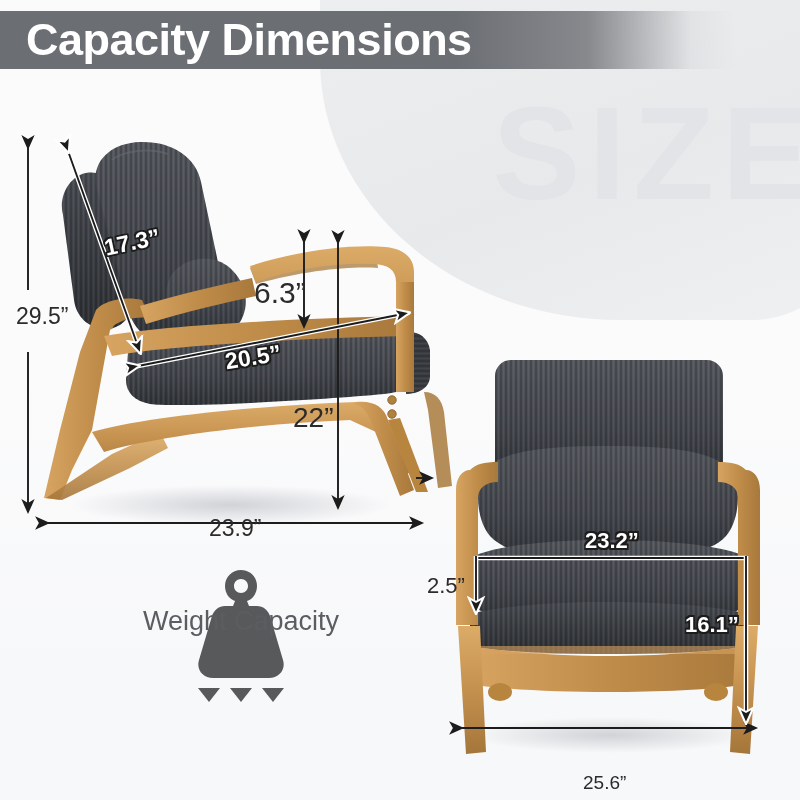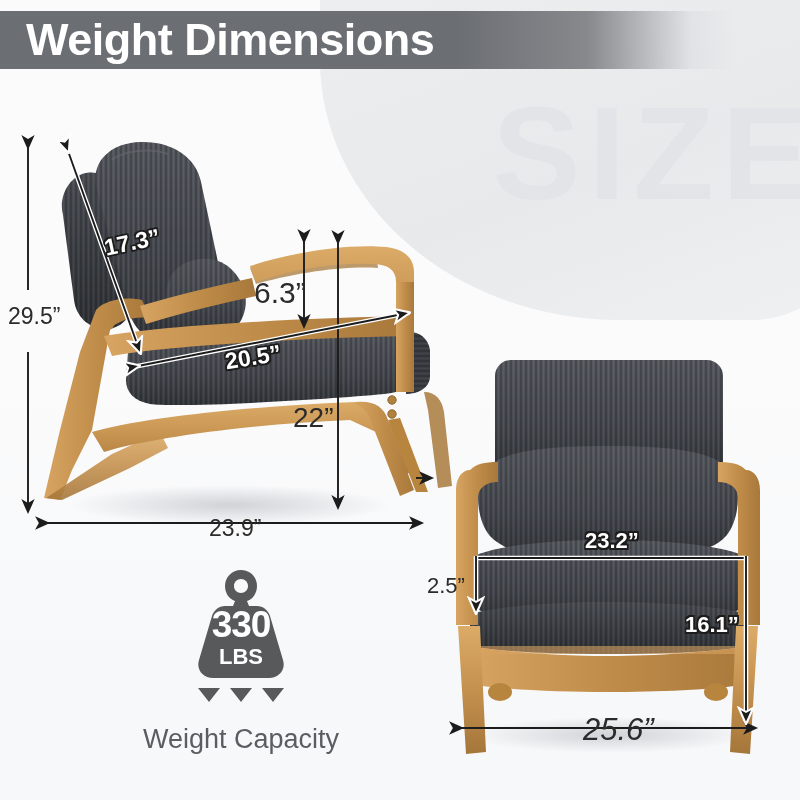--- a/index.html
+++ b/index.html
@@ -75,21 +75,21 @@
 </head>
 <body>
 
 <div id="stage">
 
   <div class="bg-panel"></div>
   <div class="bg-watermark">SIZE</div>
   <div class="bg-soft"></div>
 
   <div class="header-band"></div>
-  <div class="header-title">Weight Dimensions</div>
+  <div class="header-title">Capacity Dimensions</div>
 
   <svg class="svg-layer" viewBox="0 0 800 800">
     <defs>
       <linearGradient id="woodG" x1="0" y1="0" x2="0" y2="1">
         <stop offset="0%" stop-color="#dcab68"></stop>
         <stop offset="45%" stop-color="#c79350"></stop>
         <stop offset="100%" stop-color="#a5763a"></stop>
       </linearGradient>
       <linearGradient id="woodG2" x1="0" y1="0" x2="1" y2="0">
         <stop offset="0%" stop-color="#d8a462"></stop>
@@ -282,41 +282,37 @@
                M50,13 C46,13 43,16 43,20 C43,24 46,27 50,27
                C54,27 57,24 57,20 C57,16 54,13 50,13 Z" fill="#58595b"></path>
     </g>
     <g fill="#58595b">
       <path d="M198,688 L220,688 L209,702 Z"></path>
       <path d="M230,688 L252,688 L241,702 Z"></path>
       <path d="M262,688 L284,688 L273,702 Z"></path>
     </g>
   </svg>
 
-  <div class="dim-label" style="left:8px;top:303px;font-size:23px;text-align:center;">29.5”</div>
+  <div class="dim-label" style="left:16px;top:303px;font-size:23px;text-align:center;">29.5”</div>
 
   <div class="dim-label light" style="left:104px;top:229px;font-size:23px;transform:rotate(-12deg);">17.3”</div>
 
   <div class="dim-label" style="left:254px;top:276px;font-size:30px;">6.3”</div>
 
   <div class="dim-label light" style="left:225px;top:344px;font-size:23px;transform:rotate(-9deg);">20.5”</div>
 
   <div class="dim-label" style="left:293px;top:402px;font-size:28px;">22”</div>
 
   <div class="dim-label" style="left:209px;top:515px;font-size:23px;">23.9”</div>
 
   <div class="dim-label light" style="left:585px;top:528px;font-size:22px;text-align:center;">23.2”</div>
 
   <div class="dim-label" style="left:427px;top:573px;font-size:22px;">2.5”</div>
 
   <div class="dim-label light" style="left:685px;top:612px;font-size:22px;">16.1”</div>
 
-  <div class="dim-label" style="left:583px;top:712px;font-size:31px;font-style:italic;">25.6”</div>
+  <div class="dim-label" style="left:583px;top:772px;font-size:19px;">25.6”</div>
 
   <div class="weight-block">
-    <div class="weight-icon-wrap">
-      <div class="weight-num">330</div>
-      <div class="weight-unit">LBS</div>
-    </div>
     <div class="weight-caption" style="margin-top:40px;">Weight Capacity</div>
   </div>
 
 </div>
 
 </body></html>

